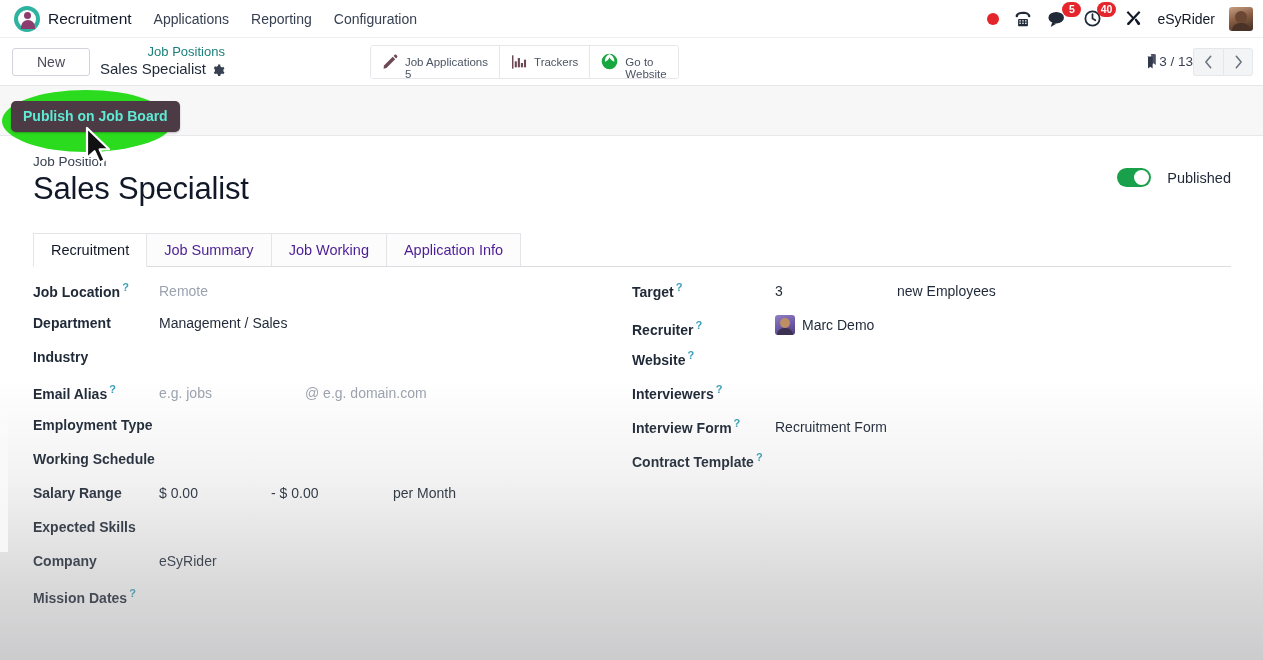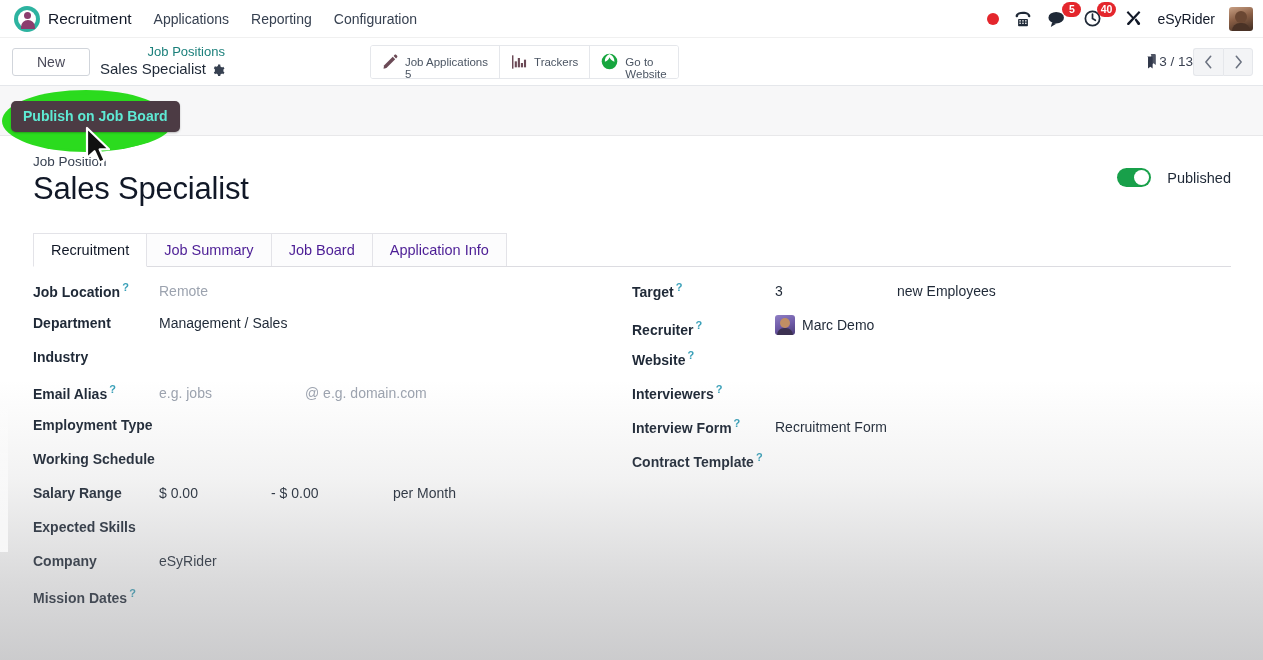--- a/index.html
+++ b/index.html
@@ -564,21 +564,21 @@
         <div class="switch">
             <div class="knob"></div>
           </div>
         <div class="publish-label">Published</div>
       </div>
     </div>
 
     <div class="tabs">
       <div class="tab active">Recruitment</div>
       <div class="tab">Job Summary</div>
-      <div class="tab">Job Board</div>
+      <div class="tab">Job Working</div>
       <div class="tab">Application Info</div>
     </div>
 
     <div class="cols">
 
       <div class="col col-left">
 
         <div class="frow">
           <div class="flabel">
             <span>Job Location</span><span class="q">?</span>

